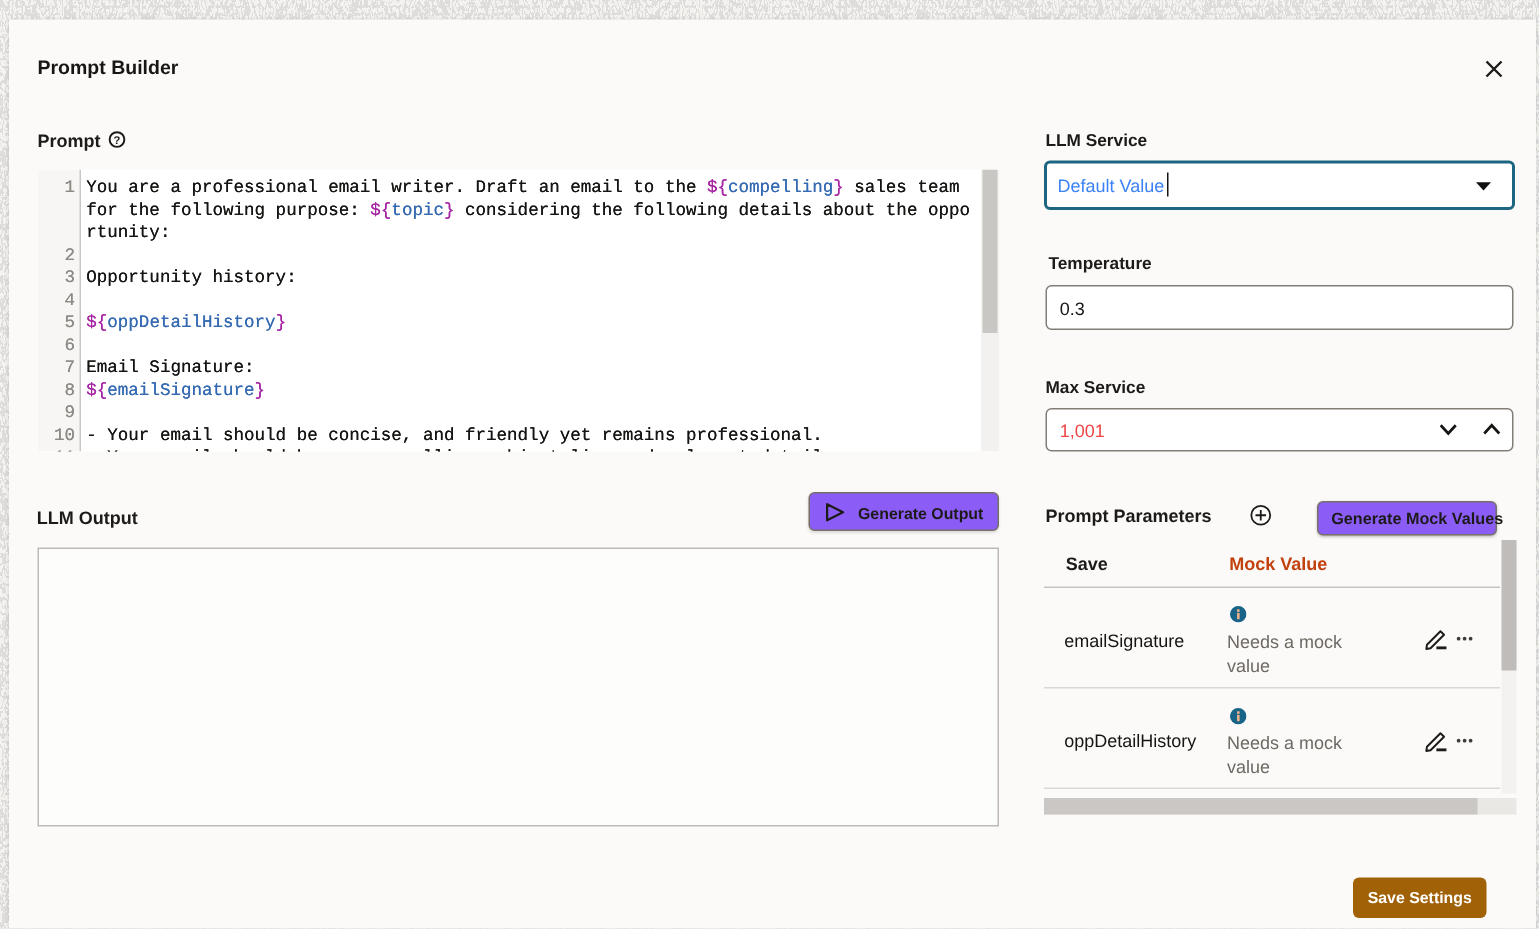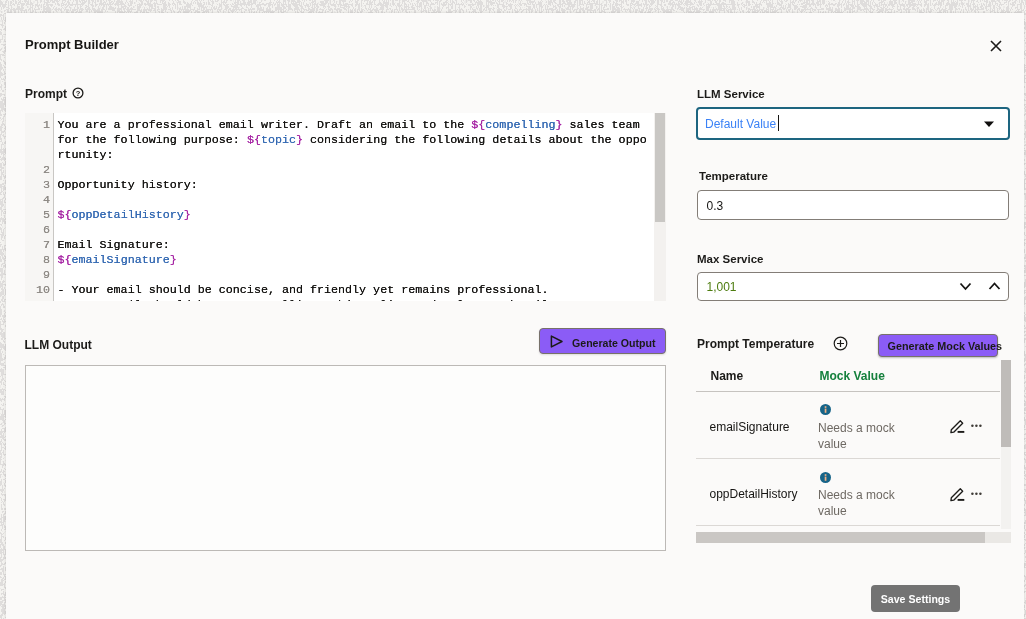--- a/index.html
+++ b/index.html
@@ -99,40 +99,40 @@
   </svg>
 </div>
 
 <div class="lbl" style="left:665px;top:170px;margin-left:34px;">Temperature</div>
 <div class="inp" style="left:697px;top:190px;width:312px;height:30px;">
   <div class="abs" style="left:8.5px;top:8px;font-size:12px;color:#161513;">0.3</div>
 </div>
 
 <div class="lbl" style="left:697px;top:252.5px;">Max Service</div>
 <div class="inp" style="left:697px;top:272px;width:312px;height:29px;">
-  <div class="abs" style="left:8.5px;top:7px;font-size:12px;color:#4d7c0f;">1,001</div>
+  <div class="abs" style="left:8.5px;top:7px;font-size:12px;color:#ef4444;">1,001</div>
   <svg class="abs" style="left:261px;top:8.5px" width="13" height="9" viewBox="0 0 13 9">
     <path d="M1.5 1.5 L6.5 7 L11.5 1.5" fill="none" stroke="#161513" stroke-width="1.8"></path>
   </svg>
   <svg class="abs" style="left:290px;top:8.5px" width="13" height="9" viewBox="0 0 13 9">
     <path d="M1.5 7 L6.5 1.5 L11.5 7" fill="none" stroke="#161513" stroke-width="1.8"></path>
   </svg>
 </div>
 
-<div class="lbl" style="left:697px;top:338px;font-size:12px;">Prompt Temperature</div>
+<div class="lbl" style="left:697px;top:338px;font-size:12px;">Prompt Parameters</div>
 <svg class="abs" style="left:833px;top:336px" width="15" height="15" viewBox="0 0 15 15">
   <circle cx="7.5" cy="7.5" r="6.3" fill="none" stroke="#1c1b19" stroke-width="1.2"></circle>
   <path d="M7.5 4 L7.5 11 M4 7.5 L11 7.5" stroke="#1c1b19" stroke-width="1.2"></path>
 </svg>
 <div class="btn" style="left:877.5px;top:333.5px;width:120px;height:23.5px;box-shadow:0 1px 2px rgba(0,0,0,.25);">
   <div class="abs" style="left:9px;top:5.5px;font-size:10.8px;white-space:nowrap;">Generate Mock Values</div>
 </div>
 
-<div class="abs" style="left:710.5px;top:368.5px;font-weight:bold;font-size:12px;color:#1c1b19;">Name</div>
-<div class="abs" style="left:819.5px;top:368.5px;font-weight:bold;font-size:12px;color:#15803d;">Mock Value</div>
+<div class="abs" style="left:710.5px;top:368.5px;font-weight:bold;font-size:12px;color:#1c1b19;">Save</div>
+<div class="abs" style="left:819.5px;top:368.5px;font-weight:bold;font-size:12px;color:#c2410c;">Mock Value</div>
 <div class="abs" style="left:696px;top:391px;width:304px;height:1px;background:#c6c3c0;"></div>
 
 <svg class="abs" style="left:819.5px;top:403.5px" width="11" height="11" viewBox="0 0 11 11">
   <circle cx="5.5" cy="5.5" r="5.5" fill="#176488"></circle>
   <rect x="4.7" y="4.6" width="1.7" height="4.2" fill="#f2b186"></rect>
   <rect x="4.7" y="2.2" width="1.7" height="1.7" fill="#f2b186"></rect>
 </svg>
 <div class="abs" style="left:709.5px;top:420px;font-size:12px;color:#161513;">emailSignature</div>
 <div class="abs" style="left:818px;top:420px;font-size:12px;color:#6e6963;line-height:16px;">Needs a mock<br>value</div>
 <svg class="abs" style="left:949.5px;top:418px" width="16" height="16" viewBox="0 0 16 16">
@@ -164,15 +164,15 @@
     <circle cx="10.4" cy="2.8" r="1.25" fill="#3f3b37"></circle>
   </svg>
 
 <div class="abs" style="left:696px;top:525px;width:304px;height:1px;background:#dbd8d5;"></div>
 
 <div class="abs" style="left:1000.5px;top:360px;width:10.5px;height:169px;background:#f3f2f0;"></div>
 <div class="abs" style="left:1000.5px;top:360px;width:10.5px;height:87px;background:#bfbcb9;"></div>
 <div class="abs" style="left:696px;top:531.5px;width:315px;height:11.5px;background:#eae8e5;"></div>
 <div class="abs" style="left:696px;top:531.5px;width:289px;height:11.5px;background:#cac7c4;"></div>
 
-<div class="abs" style="left:871px;top:585px;width:89px;height:26.5px;background:#737373;border-radius:4px;">
+<div class="abs" style="left:902px;top:585px;width:89px;height:26.5px;background:#a16207;border-radius:4px;">
   <div class="abs" style="left:0;top:8px;width:89px;text-align:center;font-size:10.6px;font-weight:bold;color:#fff;">Save Settings</div>
 </div>
 
 </body></html>

